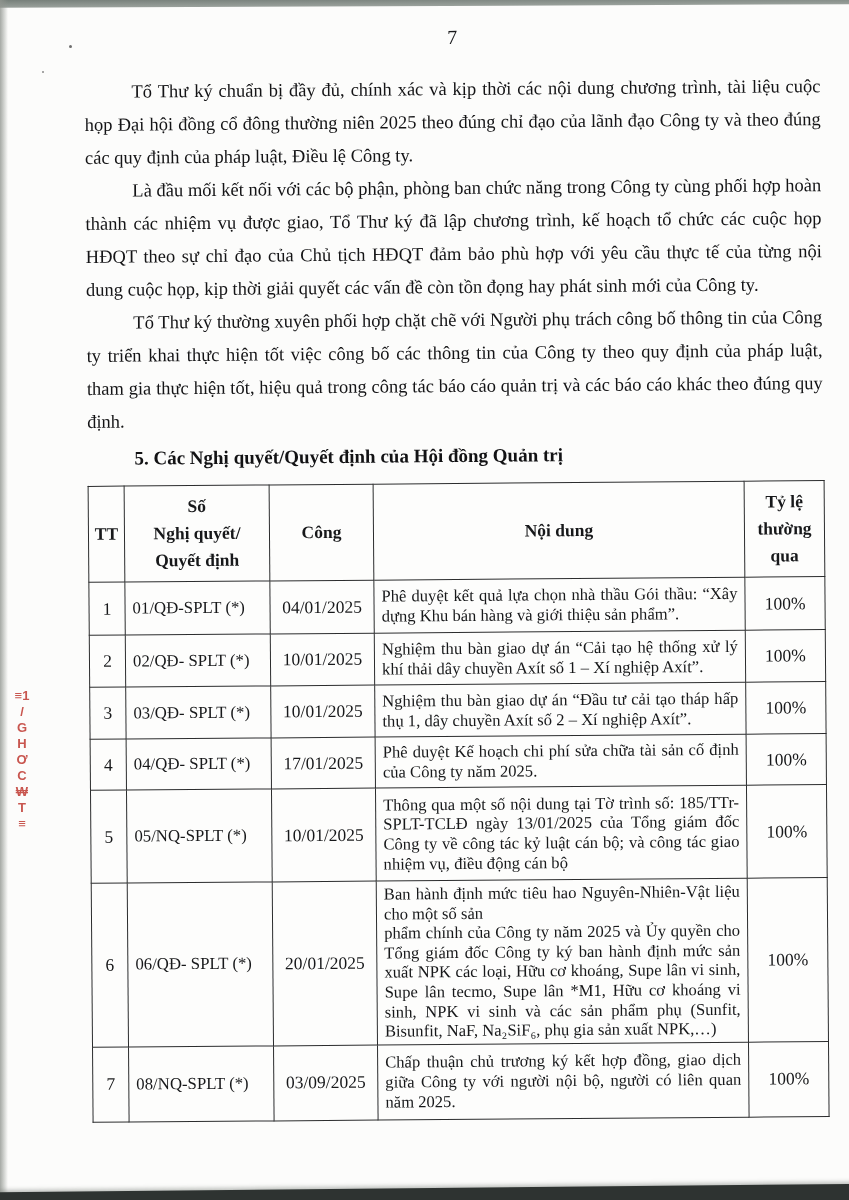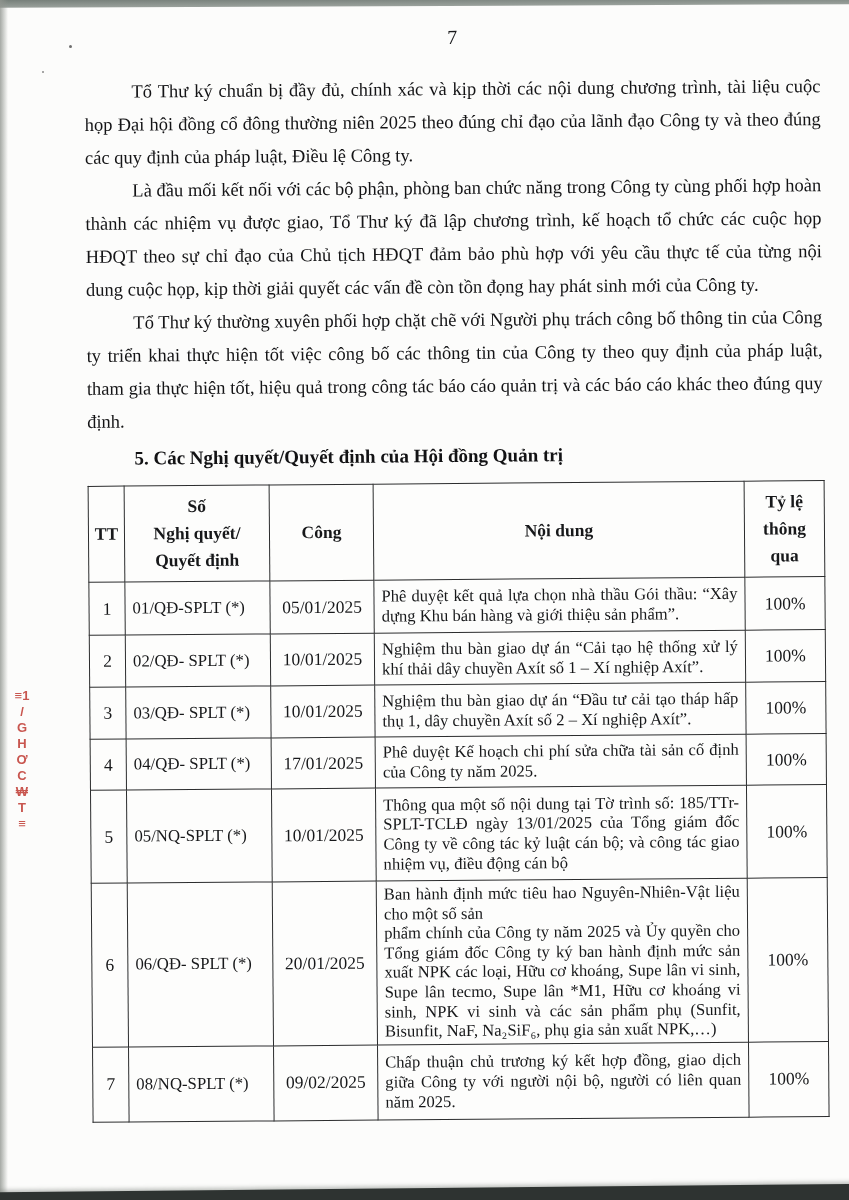--- a/index.html
+++ b/index.html
@@ -118,28 +118,28 @@
       </colgroup>
       <thead>
         <tr>
           <th>TT</th>
           <th>Số
 Nghị quyết/
 Quyết định</th>
           <th>Công</th>
           <th>Nội dung</th>
           <th>Tỷ lệ
-thông qua</th>
+thường qua</th>
         </tr>
       </thead>
       <tbody>
         <tr>
           <td class="c-tt">1</td>
           <td class="c-so">01/QĐ-SPLT (*)</td>
-          <td class="c-ngay">05/01/2025</td>
+          <td class="c-ngay">04/01/2025</td>
           <td class="c-nd">Phê duyệt kết quả lựa chọn nhà thầu Gói thầu: “Xây dựng Khu bán hàng và giới thiệu sản phẩm”.</td>
           <td class="c-tyle">100%</td>
         </tr>
         <tr>
           <td class="c-tt">2</td>
           <td class="c-so">02/QĐ- SPLT (*)</td>
           <td class="c-ngay">10/01/2025</td>
           <td class="c-nd">Nghiệm thu bàn giao dự án “Cải tạo hệ thống xử lý khí thải dây chuyền Axít số 1 – Xí nghiệp Axít”.</td>
           <td class="c-tyle">100%</td>
         </tr>
@@ -168,21 +168,21 @@
           <td class="c-tt">6</td>
           <td class="c-so">06/QĐ- SPLT (*)</td>
           <td class="c-ngay">20/01/2025</td>
           <td class="c-nd">Ban hành định mức tiêu hao Nguyên-Nhiên-Vật liệu cho một số sản
 phẩm chính của Công ty năm 2025 và Ủy quyền cho Tổng giám đốc Công ty ký ban hành định mức sản xuất NPK các loại, Hữu cơ khoáng, Supe lân vi sinh, Supe lân tecmo, Supe lân *M1, Hữu cơ khoáng vi sinh, NPK vi sinh và các sản phẩm phụ (Sunfit, Bisunfit, NaF, Na₂SiF₆, phụ gia sản xuất NPK,…)</td>
           <td class="c-tyle">100%</td>
         </tr>
         <tr>
           <td class="c-tt">7</td>
           <td class="c-so">08/NQ-SPLT  (*)</td>
-          <td class="c-ngay">09/02/2025</td>
+          <td class="c-ngay">03/09/2025</td>
           <td class="c-nd">Chấp thuận chủ trương ký kết hợp đồng, giao dịch giữa Công ty với người nội bộ, người có liên quan năm 2025.</td>
           <td class="c-tyle">100%</td>
         </tr>
       </tbody>
     </table>
   </div>
 
   <div class="scan-bottom"></div>
 </div>
 

